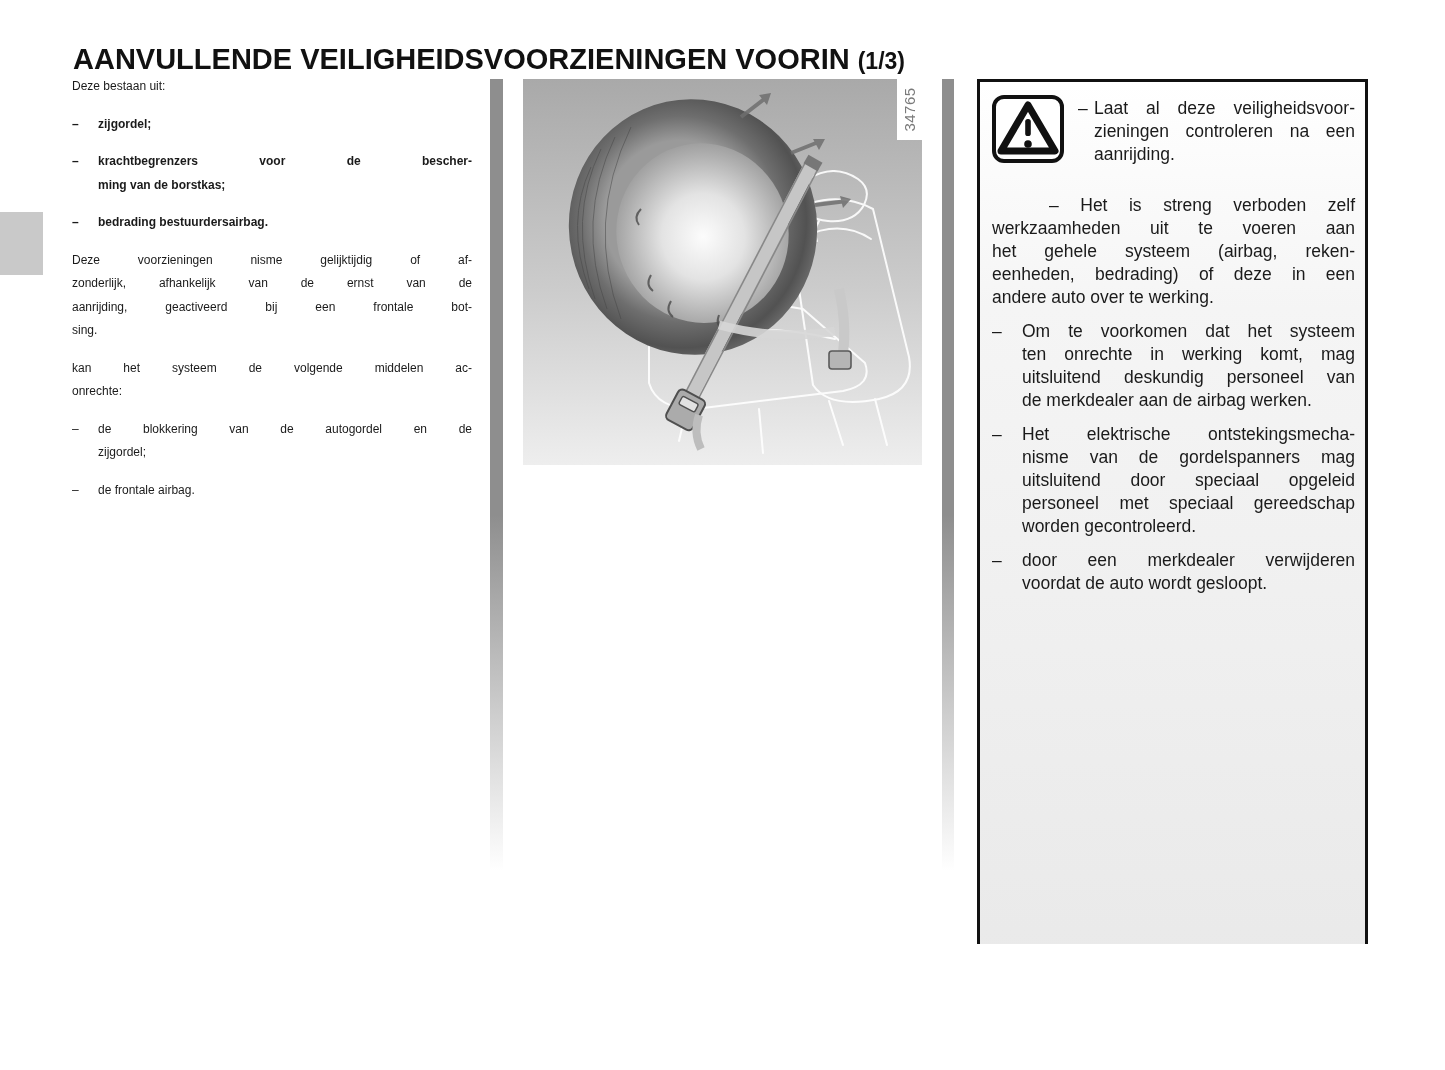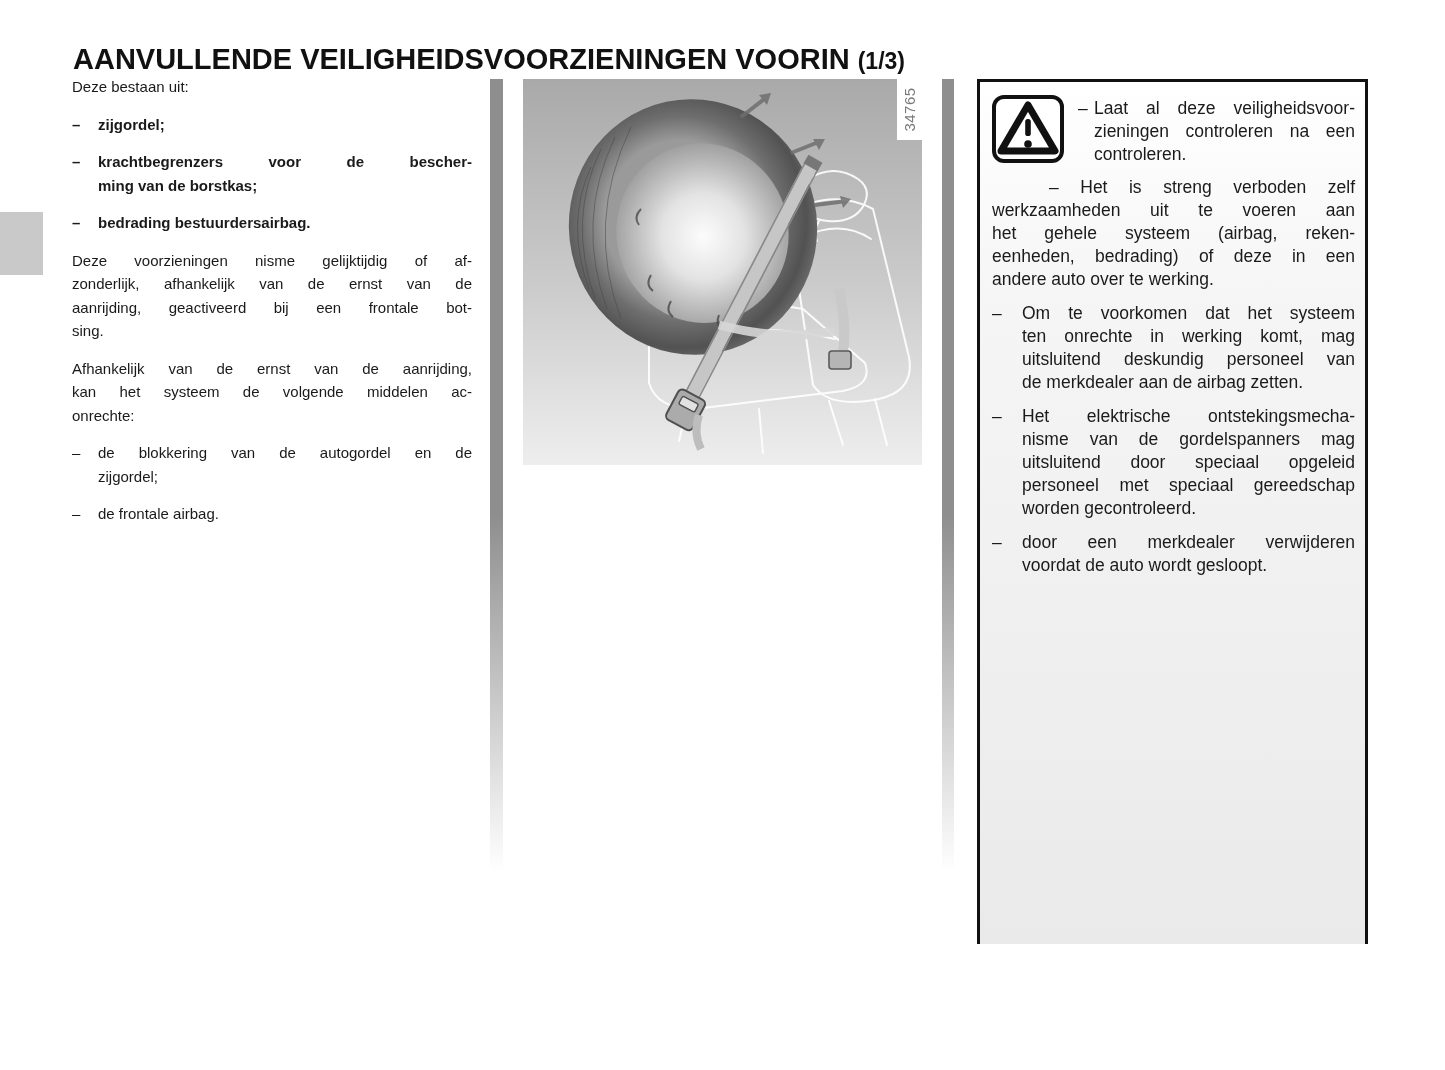--- a/index.html
+++ b/index.html
@@ -6,21 +6,21 @@
   .page{position:relative;width:1445px;height:944px;background:#ffffff;overflow:hidden;
         font-family:"Liberation Sans",sans-serif;color:#1a1a1a;}
   .title{position:absolute;left:73px;top:24px;font-weight:bold;font-size:29px;white-space:nowrap;color:#111;}
   .title .suffix{font-size:23px;}
   .chapter-tab{position:absolute;left:0;top:212px;width:43px;height:63px;background:#c9c9c9;}
 
   
   .tline{text-align:justify;text-align-last:justify;}
   .tline.last{text-align-last:left;}
 
-  .col-left{position:absolute;left:72px;top:75px;width:400px;font-size:15px;line-height:23.5px;}
+  .col-left{position:absolute;left:72px;top:75px;width:400px;font-size:12px;line-height:23.5px;}
   .block{margin-bottom:14px;}
   .bullet{position:relative;padding-left:26px;}
   .bullet .dash{position:absolute;left:0;top:0;}
   .bold{font-weight:bold;}
 
   .bar{position:absolute;top:79px;width:13px;height:792px;
        background:linear-gradient(180deg,#8e8e8e 0%,#8e8e8e 55%,rgba(142,142,142,0) 100%);}
   .bar-left{left:490px;}
   .bar-right{left:942px;width:12px;}
 
@@ -30,21 +30,21 @@
              display:flex;align-items:center;justify-content:center;}
   .fig-label span{transform:rotate(-90deg);white-space:nowrap;font-size:15px;color:#7a7a7a;letter-spacing:.5px;}
 
   .warning-box{position:absolute;left:977px;top:79px;width:391px;height:910px;box-sizing:border-box;
                border:3px solid #111;padding:15px 10px 0 12px;font-size:17.5px;line-height:23px;
                background:linear-gradient(180deg,#ffffff 0%,#f5f5f5 25%,#e9e9e9 100%);}
   .warn-icon{position:absolute;left:12px;top:13px;width:72px;height:68px;}
   .item{position:relative;}
   .item .dash{position:absolute;left:0;top:0;}
   .item.beside-icon{margin-left:86px;padding-left:16px;}
-  .item.after-icon{margin-top:10px;}
+  .item.after-icon{margin-top:28px;}
   .item.after-icon .tline:first-child{padding-left:57px;}
   .item.hang{margin-top:11px;padding-left:30px;}
 
   .page-number{position:absolute;left:70px;top:1001px;font-size:20px;color:#be185d;}
 </style>
 </head>
 <body>
 
 <div class="page">
 
@@ -70,21 +70,20 @@
         <span class="dash">–</span>
         <div class="tline last">bedrading bestuurdersairbag.</div>
       </div>
       <div class="block">
         <div class="tline">Deze voorzieningen nisme gelijktijdig of af-</div>
         <div class="tline">zonderlijk, afhankelijk van de ernst van de</div>
         <div class="tline">aanrijding, geactiveerd bij een frontale bot-</div>
         <div class="tline last">sing.</div>
       </div>
       <div class="block">
-        <div class="tline">Afhankelijk van de ernst van de aanrijding,</div>
         <div class="tline">kan het systeem de volgende middelen ac-</div>
         <div class="tline last">onrechte:</div>
       </div>
       <div class="block bullet">
         <span class="dash">–</span>
         <div class="tline">de blokkering van de autogordel en de</div>
         <div class="tline last">zijgordel;</div>
       </div>
       <div class="block bullet">
         <span class="dash">–</span>
@@ -179,35 +178,35 @@
         <path d="M36 10 L63 56 L9 56 Z" fill="none" stroke="#111111" stroke-width="7" stroke-linejoin="round"></path>
         <rect x="33.2" y="24" width="5.6" height="17" rx="2.6" fill="#111111"></rect>
         <circle cx="36" cy="49" r="3.8" fill="#111111"></circle>
       </svg>
     </div>
     <div id="warn-items">
         <div class="item beside-icon">
           <span class="dash">–</span>
           <div class="tline">Laat al deze veiligheidsvoor-</div>
           <div class="tline">zieningen controleren na een</div>
-          <div class="tline last">controleren.</div>
+          <div class="tline last">aanrijding.</div>
         </div>
         <div class="item after-icon">
           <div class="tline">– Het is streng verboden zelf</div>
           <div class="tline">werkzaamheden uit te voeren aan</div>
           <div class="tline">het gehele systeem (airbag, reken-</div>
           <div class="tline">eenheden, bedrading) of deze in een</div>
           <div class="tline last">andere auto over te werking.</div>
         </div>
         <div class="item hang">
           <span class="dash">–</span>
           <div class="tline">Om te voorkomen dat het systeem</div>
           <div class="tline">ten onrechte in werking komt, mag</div>
           <div class="tline">uitsluitend deskundig personeel van</div>
-          <div class="tline last">de merkdealer aan de airbag zetten.</div>
+          <div class="tline last">de merkdealer aan de airbag werken.</div>
         </div>
         <div class="item hang">
           <span class="dash">–</span>
           <div class="tline">Het elektrische ontstekingsmecha-</div>
           <div class="tline">nisme van de gordelspanners mag</div>
           <div class="tline">uitsluitend door speciaal opgeleid</div>
           <div class="tline">personeel met speciaal gereedschap</div>
           <div class="tline last">worden gecontroleerd.</div>
         </div>
         <div class="item hang">

